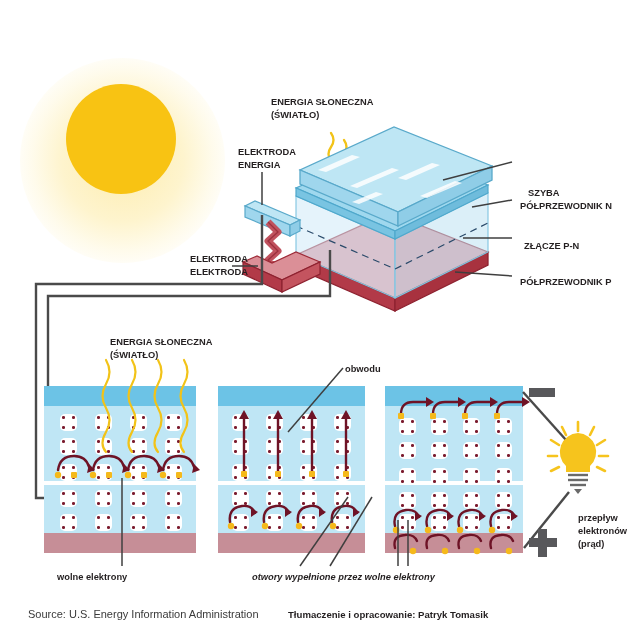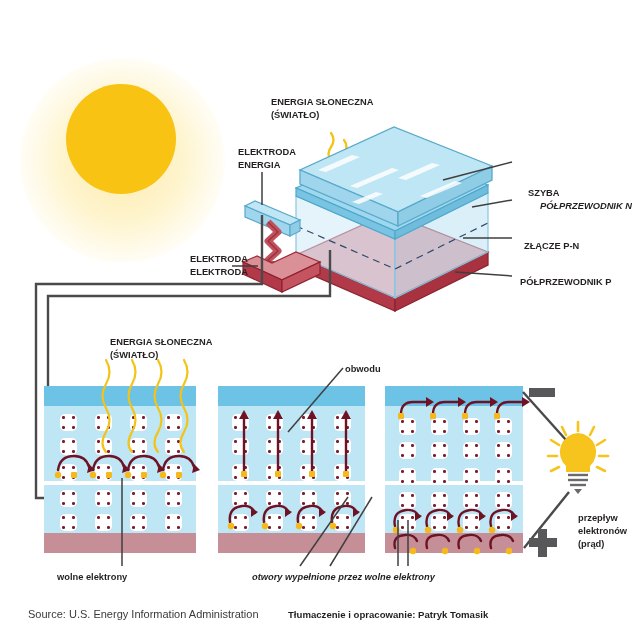--- a/index.html
+++ b/index.html
@@ -151,21 +151,21 @@
   <div class="abs lbl" style="left:271px;top:96px;">ENERGIA SŁONECZNA</div>
   <div class="abs lbl" style="left:271px;top:109px;">(ŚWIATŁO)</div>
 
   <div class="abs lbl" style="left:238px;top:146px;">ELEKTRODA</div>
   <div class="abs lbl" style="left:238px;top:159px;">ENERGIA</div>
 
   <div class="abs lbl" style="left:190px;top:253px;">ELEKTRODA</div>
   <div class="abs lbl" style="left:190px;top:266px;">ELEKTRODA</div>
 
   <div class="abs lbl" style="left:528px;top:155px;margin-top:32px;">SZYBA</div>
-  <div class="abs lbl" style="left:540px;top:200px;font-style:italic;">PÓŁPRZEWODNIK N</div>
+  <div class="abs lbl" style="left:520px;top:200px;">PÓŁPRZEWODNIK N</div>
   <div class="abs lbl" style="left:524px;top:240px;">ZŁĄCZE P-N</div>
   <div class="abs lbl" style="left:520px;top:276px;">PÓŁPRZEWODNIK P</div>
 
   <svg class="abs" style="left:0;top:0;width:640px;height:633px;">
 
     <path class="wire" d="M262 215 L262 284 L36 284 L36 498 L52 498"></path>
 
     <path class="wire" d="M330 250 L330 296 L48 296 L48 455 L62 455"></path>
   </svg>
 

